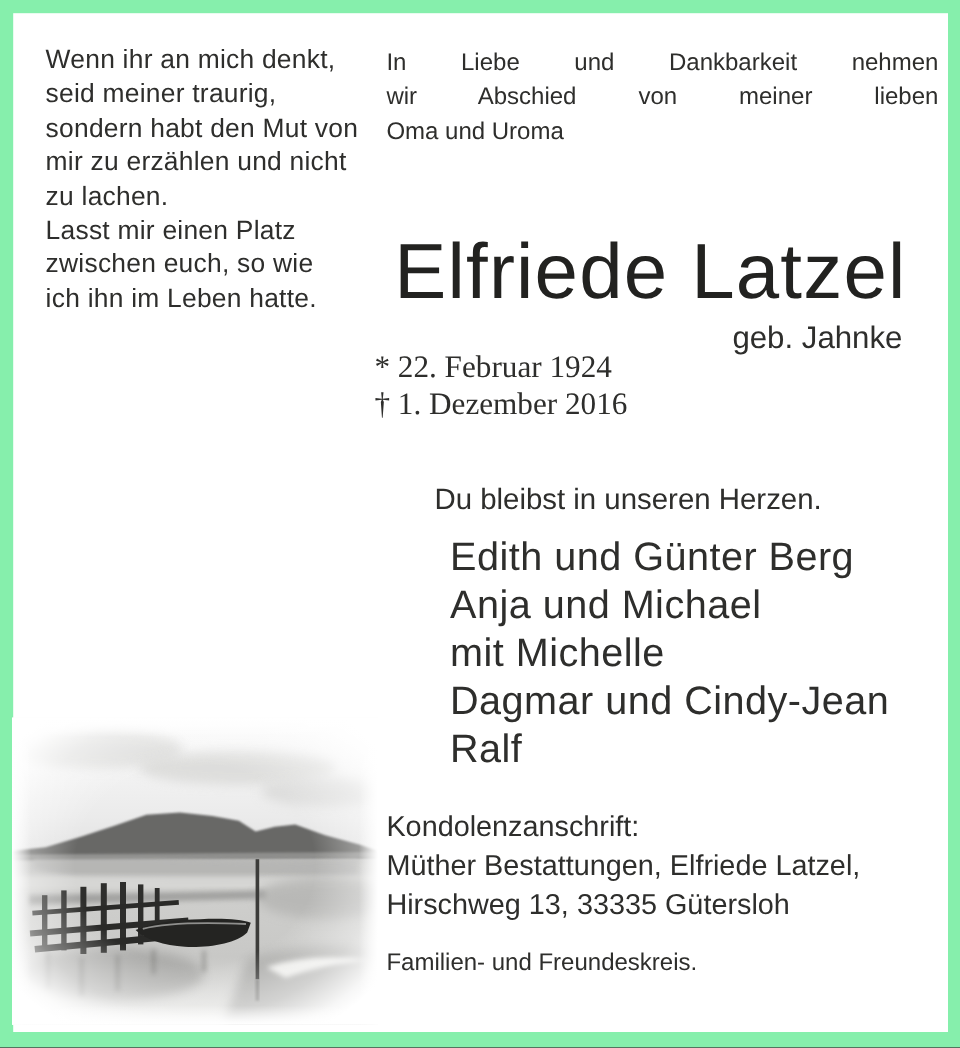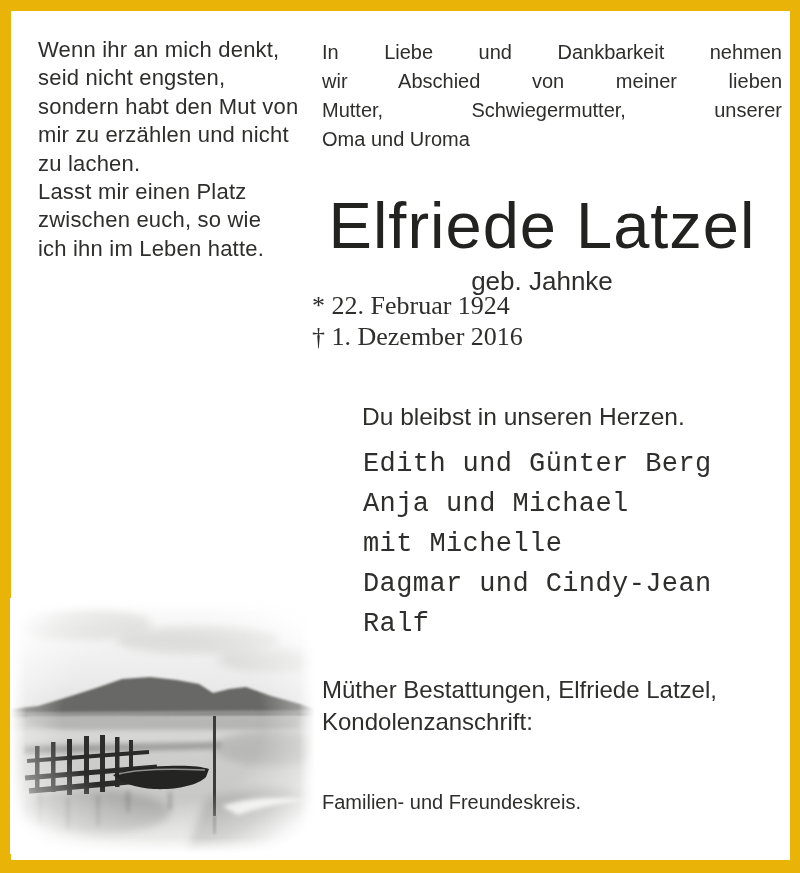--- a/index.html
+++ b/index.html
@@ -1,19 +1,19 @@
 <!DOCTYPE html>
 <html><head>
 <meta charset="utf-8">
 <style>
   html,body{margin:0;padding:0;background:#1d1d1b;}
   .frame{
     position:relative;
     width:800px;height:873px;
-    background:#eab308;
+    background:#86efac;
     font-family:"Liberation Sans",sans-serif;
     color:#2e2e2c;
     overflow:hidden;
   }
   .sheet{
     position:absolute;
     left:11px;top:11px;right:10px;bottom:13px;
     background:#ffffff;
   }
   .abs{position:absolute;}
@@ -27,34 +27,34 @@
   }
   .intro .jline{text-align:justify;text-align-last:justify;}
   .deceased-name{
     left:312px;top:192px;width:460px;
     text-align:center;
     font-family:Liberation Sans, sans-serif;
     font-size:65px;line-height:68px;letter-spacing:1px;
     color:#222220;
   }
   .maiden{
-    left:312px;top:266px;width:460px;
-    text-align:center;font-size:26px;line-height:30px;
+    left:292px;top:266px;width:460px;
+    text-align:right;font-size:26px;line-height:30px;
   }
   .dates{
     left:312px;top:290px;width:460px;
     text-align:left;font-size:26px;line-height:31px;font-family:Liberation Serif, serif;
   }
   .farewell{
     left:362px;top:402px;width:420px;
     font-size:24.5px;line-height:30px;
   }
   .mourners{
-    left:363px;top:444px;width:420px;
-    font-size:27px;line-height:40px;letter-spacing:0.4px;font-family:Liberation Mono, monospace;
+    left:375px;top:444px;width:420px;
+    font-size:33px;line-height:40px;letter-spacing:0.4px;
   }
   .condolence{
     left:322px;top:674px;width:460px;
     font-size:24px;line-height:32.4px;
   }
   .funeral{
     left:322px;top:790px;width:460px;
     font-size:20px;line-height:25px;
   }
   .photo{
@@ -63,33 +63,32 @@
   .photo svg{display:block;}
 </style>
 </head>
 <body>
 
 <div class="frame">
   <div class="sheet"></div>
 
   <div class="abs poem">
     <div>Wenn ihr an mich denkt,</div>
-    <div>seid nicht engsten,</div>
+    <div>seid meiner traurig,</div>
     <div>sondern habt den Mut von</div>
     <div>mir zu erzählen und nicht</div>
     <div>zu lachen.</div>
     <div>Lasst mir einen Platz</div>
     <div>zwischen euch, so wie</div>
     <div>ich ihn im Leben hatte.</div>
   </div>
 
   <div class="abs intro">
     <div class="jline">In Liebe und Dankbarkeit nehmen</div>
     <div class="jline">wir Abschied von meiner lieben</div>
-    <div class="jline">Mutter, Schwiegermutter, unserer</div>
     <div>Oma und Uroma</div>
   </div>
 
   <div class="abs deceased-name">Elfriede Latzel</div>
   <div class="abs maiden">geb. Jahnke</div>
   <div class="abs dates">
     <div>* 22. Februar 1924</div>
     <div>† 1. Dezember 2016</div>
   </div>
 
@@ -97,22 +96,23 @@
 
   <div class="abs mourners">
     <div>Edith und Günter Berg</div>
     <div>Anja und Michael</div>
     <div>mit Michelle</div>
     <div>Dagmar und Cindy-Jean</div>
     <div>Ralf</div>
   </div>
 
   <div class="abs condolence">
+    <div>Kondolenzanschrift:</div>
     <div>Müther Bestattungen, Elfriede Latzel,</div>
-    <div>Kondolenzanschrift:</div>
+    <div>Hirschweg 13, 33335 Gütersloh</div>
   </div>
 
   <div class="abs funeral">
     <div>Familien- und Freundeskreis.</div>
   </div>
 
   <div class="abs photo" role="img" aria-label="Black-and-white photo of a calm lake with mountains, a wooden jetty with posts and a rowing boat, edges fading to white">
     <svg viewBox="0 0 305 256" width="305" height="256" xmlns="http://www.w3.org/2000/svg">
       <defs>
         <linearGradient id="sky" x1="0" y1="0" x2="0" y2="1">

